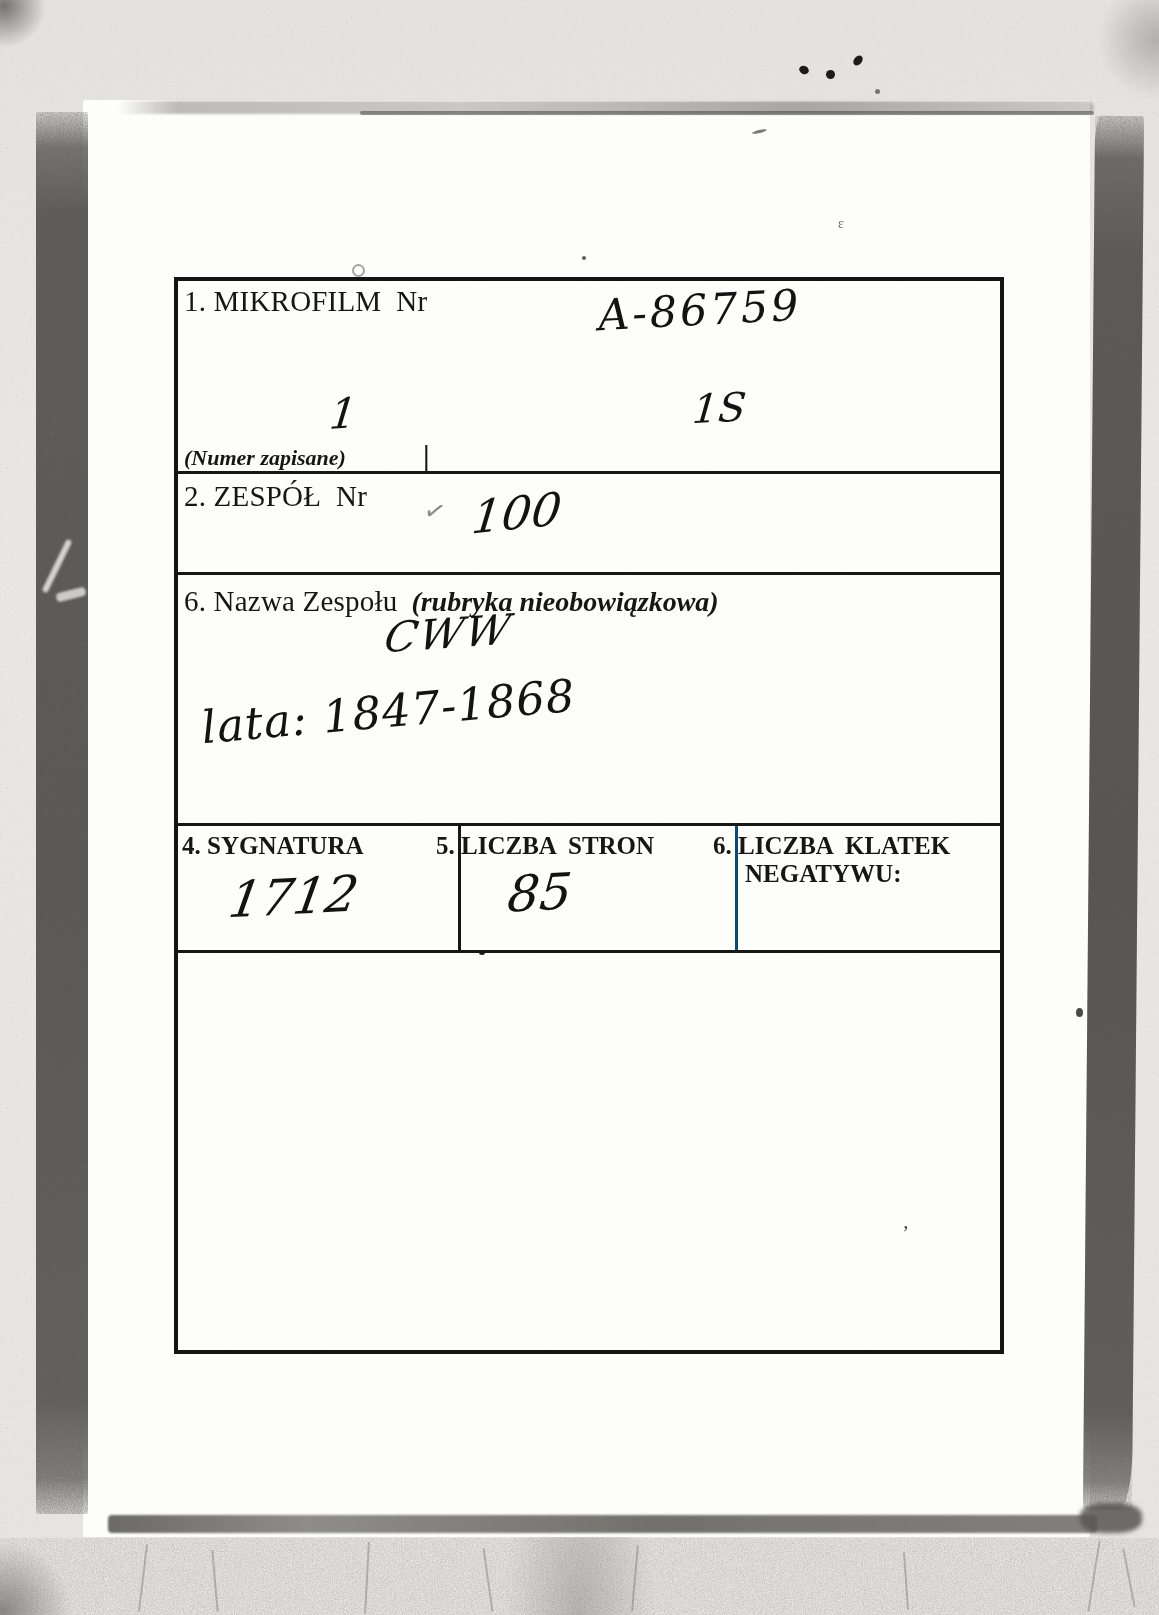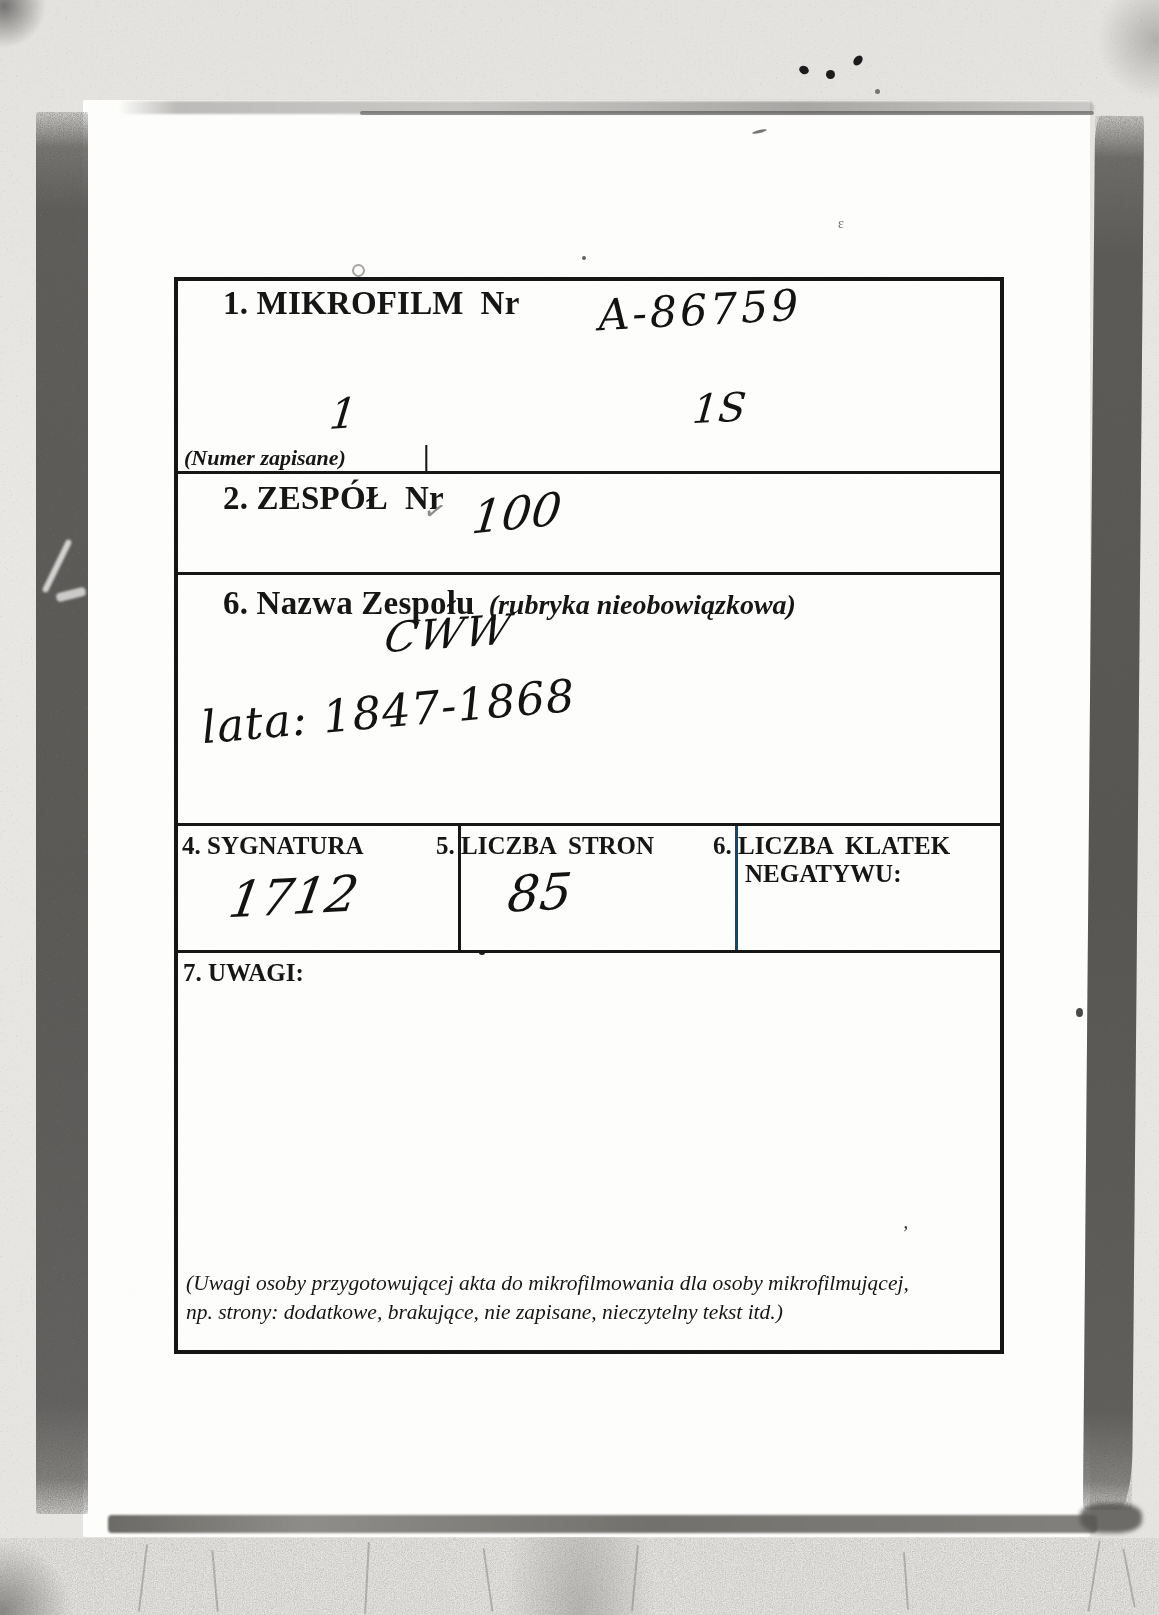--- a/index.html
+++ b/index.html
@@ -75,21 +75,21 @@
   .row { position:absolute; left:0; width:100%; border-bottom:3px solid #171717; }
   .r1 { top:0;    height:190px; }
   .r2 { top:193px; height:98px; }
   .r3 { top:294px; height:248px; }
   .r4 { top:545px; height:124px; }
   .r5 { top:672px; height:397px; border-bottom:none; }
   .cell { position:absolute; top:0; height:100%;padding-left:33px; }
   .c1 { left:0;    width:247px; border-right:3px solid #171717; }
   .c2 { left:250px; width:274px; border-right:3px solid #0c4a6e; }
   .c3 { left:527px; width:295px; }
-  .lbl-big   { font-size:33px; font-weight:bold; white-space:pre; letter-spacing:.2px;margin-left:39px; }
+  .lbl-big   { font-size:29px; font-weight:normal; white-space:pre; letter-spacing:.2px; }
   .lbl-med   { font-size:25px; font-weight:bold; white-space:pre; }
   .lbl-it    { font-size:22px; font-weight:bold; font-style:italic; white-space:pre; }
   .lbl-it-sm { font-size:28px; font-weight:bold; font-style:italic; }
   .sep-bar   { font-size:30px; font-weight:bold; }
   .note-it   { font-size:21.5px; font-style:italic; line-height:29px; white-space:pre; }
   .indent2   { padding-left:32px; }
   
   .hw { font-family:"DejaVu Serif", cursive; font-style:italic; color:#131313; white-space:pre; }
   .hw-film  { font-size:43px; letter-spacing:3px; transform:rotate(-3deg); }
   .hw-one   { font-size:42px; transform:skewX(-10deg) rotate(-4deg); }
@@ -218,22 +218,15 @@
         <span class="abs hw hw-85" style="left:80px; top:38px; z-index:2;">85</span>
       </div>
       <div class="cell c3">
         <div class="abs" style="left:8px; top:6px;">
           <div class="lbl-med">6. LICZBA  KLATEK</div>
           <div class="lbl-med indent2">NEGATYWU:</div>
         </div>
       </div>
     </div>
 
-    <div class="row r5">
-      <span class="abs lbl-med" style="left:5px; top:6px;">7. UWAGI:</span>
-      <div class="abs" style="left:8px; top:316px; width:800px;">
-        <div class="note-it">(Uwagi osoby przygotowującej akta do mikrofilmowania dla osoby mikrofilmującej,</div>
-        <div class="note-it">np. strony: dodatkowe, brakujące, nie zapisane, nieczytelny tekst itd.)</div>
-      </div>
-    </div>
 
   </div>
 </div>
 
 </body></html>

